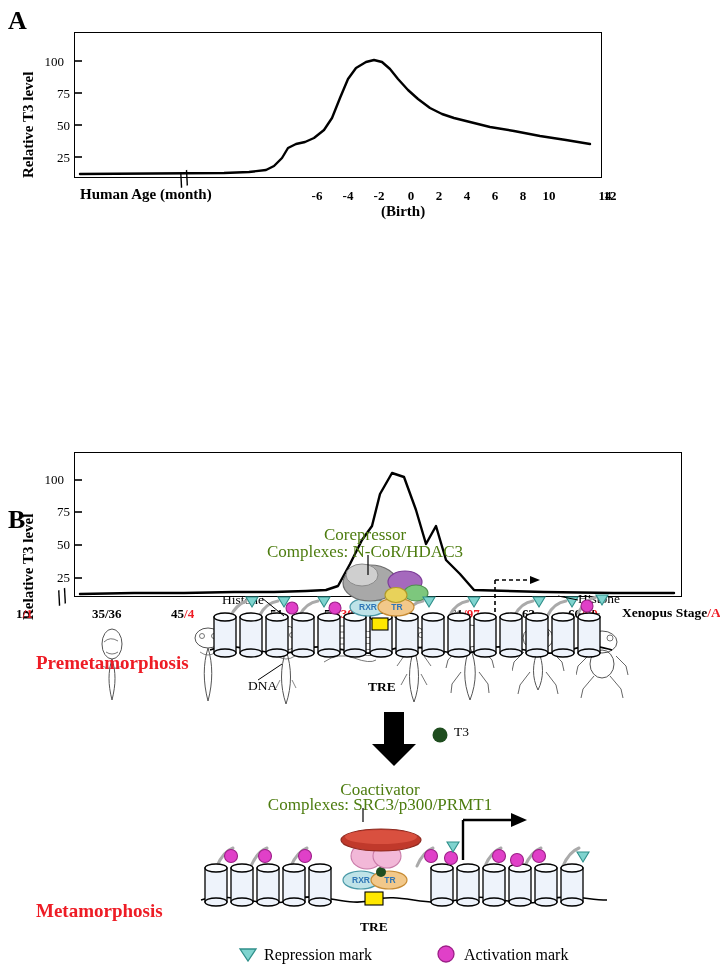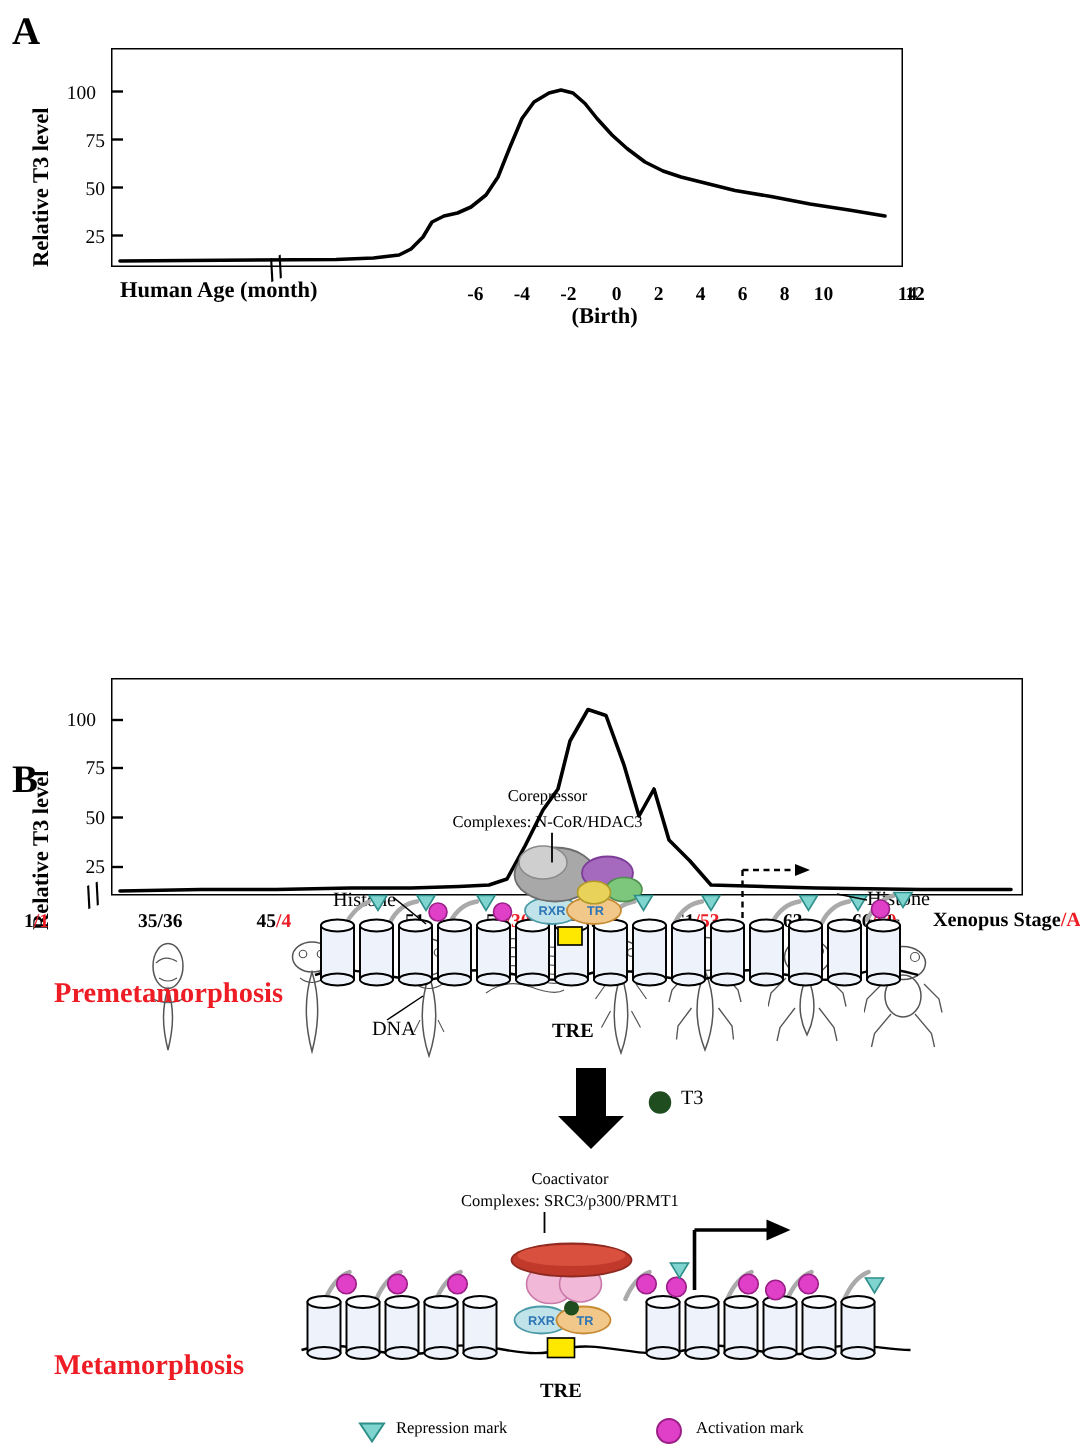--- a/index.html
+++ b/index.html
@@ -99,28 +99,28 @@
     margin-top: 12px;
   }
   .b-text {
     position: absolute;
     font-size: 13.5px;
     white-space: nowrap;
     color: #000;
   }
   .b-text-c {
     position: absolute;
-    font-size: 11px;
+    font-size: 17px;
     text-align: center;
-    color: #000000;
+    color: #4d7c0f;
   }
   .b-bold { font-weight: bold; }
   .legend-text {
     position: absolute;
-    font-size: 11px;
+    font-size: 16px;
     white-space: nowrap;
   }
   svg { display: block; }
 </style>
 </head>
 <body>
 
 <div class="panel-letter" id="panel-a-letter">A</div>
 <div class="panel-letter" id="panel-b-letter">B</div>
 
@@ -196,21 +196,21 @@
   <div class="stage-label" style="left:92px; top:384px;">35/36</div>
   <div class="stage-label" style="left:171px; top:384px;">
     <span>45</span><span class="red">/</span><span class="red">4</span>
   </div>
   <div class="stage-label" style="left:270px; top:384px;">51</div>
   <div class="stage-label" style="left:324px; top:384px;">
     <span>55</span><span class="red">/</span><span class="red">30</span>
   </div>
   <div class="stage-label" style="left:394px; top:384px;">58</div>
   <div class="stage-label" style="left:450px; top:384px;">
-    <span>61</span><span class="red">/</span><span class="red">53</span>
+    <span>61</span><span class="red">/</span><span class="red">97</span>
   </div>
   <div class="stage-label" style="left:522px; top:384px;">63</div>
   <div class="stage-label" style="left:568px; top:384px;">
     <span>66</span><span class="red">/</span><span class="red">60</span>
   </div>
 
   <div class="stage-label" style="left:622px; top:383px; font-size:13.5px;">
     <span>Xenopus Stage</span><span class="red">/Age in days</span>
   </div>
 

